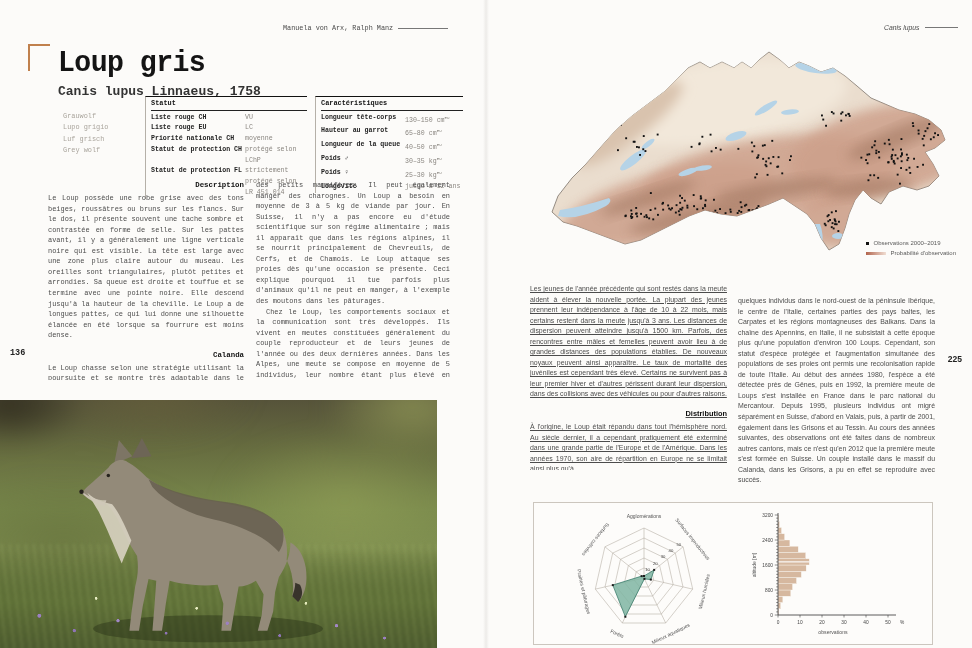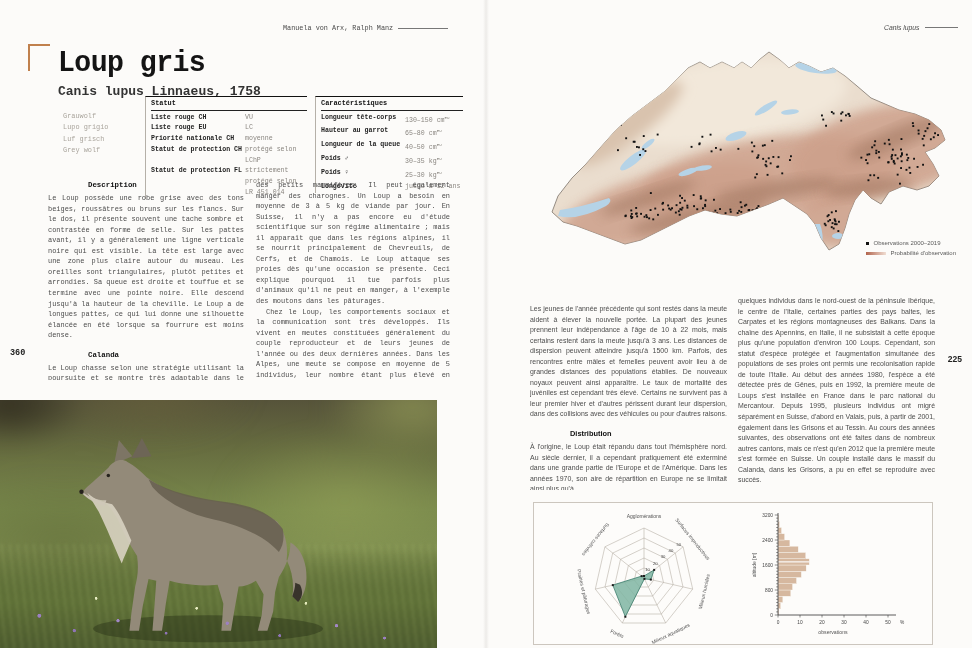--- a/index.html
+++ b/index.html
@@ -35,26 +35,26 @@
   #caract { left:315px; width:148px; }
   .infotable .ttl { font-size:6.9px; font-weight:bold; color:#111; padding:2px 0 2.5px; border-bottom:0.8px solid #222; margin-bottom:2px; }
   .trow { display:flex; font-size:6.6px; line-height:10.8px; }
   .tlbl { font-weight:bold; color:#222; flex:0 0 94px; }
   #caract .tlbl { flex:0 0 84px; }
   .tval { color:#8a8680; flex:1; }
   .tval sup { font-size:4.2px; vertical-align:super; }
 
   
   .col { position:absolute; font-size:6.95px; line-height:10.55px; text-align:justify; color:#4c4c4c; overflow:hidden; }
-  .col h4 { font-size:7.4px; font-weight:bold; color:#111; margin-bottom:2.5px; text-align:left;padding-left:40px; }
+  .col h4 { font-size:7.4px; font-weight:bold; color:#111; margin-bottom:2.5px; text-align:right;padding-left:40px; }
   .col p.indent { text-indent:10px; }
   .col .gap { height:9px; }
   #l-col1 { left:48px; top:180px; width:196px; height:200px; }
   #l-col2 { left:256px; top:180px; width:194px; height:200px; }
-  #r-col1 { left:44px; top:304px; width:197px; height:186px; }
+  #r-col1 { left:44px; top:284px; width:197px; height:186px;text-decoration:underline; }
   #r-col2 { left:252px; top:296px; width:197px; height:212px; }
 
   
   .photo { position:absolute; left:0; top:400px; width:437px; height:248px; overflow:hidden;
     background:linear-gradient(180deg,#56533a 0%,#676d40 20%,#79894c 44%,#7f8f50 60%,#5e6d39 78%,#44512b 100%); }
   .photo .blobs { position:absolute; inset:-24px; filter:blur(11px);
     background:
       radial-gradient(110px 60px at 7% 10%, rgba(40,36,24,.8), transparent 70%),
       radial-gradient(150px 70px at 36% 6%, rgba(110,102,60,.55), transparent 70%),
       radial-gradient(130px 70px at 90% 10%, rgba(180,193,105,.5), transparent 70%),
@@ -175,21 +175,21 @@
     <div class="gap"></div>
     <h4>Calanda</h4>
     <p>Le Loup chasse selon une stratégie utilisant la poursuite et se montre très adaptable dans le choix de ses proies. En Europe, il s'attaque principalement aux grands Ongulés tels que le Cerf élaphe, le Chevreuil, le Chamois ou le Sanglier. Occasionnellement, il tue également des Renards, des animaux de rente ou</p>
   </div>
   <div class="col" id="l-col2">
     <p>des petits mammifères. Il peut également manger des charognes. Un Loup a besoin en moyenne de 3 à 5 kg de viande par jour. En Suisse, il n'y a pas encore eu d'étude scientifique sur son régime alimentaire ; mais il apparaît que dans les régions alpines, il se nourrit principalement de Chevreuils, de Cerfs, et de Chamois. Le Loup attaque ses proies dès qu'une occasion se présente. Ceci explique pourquoi il tue parfois plus d'animaux qu'il ne peut en manger, à l'exemple des moutons dans les pâturages.</p>
     <p class="indent">Chez le Loup, les comportements sociaux et la communication sont très développés. Ils vivent en meutes constituées généralement du couple reproducteur et de leurs jeunes de l'année ou des deux dernières années. Dans les Alpes, une meute se compose en moyenne de 5 individus, leur nombre étant plus élevé en hiver du fait de la présence des jeunes de la dernière portée. La surface de leur territoire dépend de la densité des proies, mais elle est d'au moins 50 à 300 km² dans les Alpes.</p>
     <p class="indent">Les accouplements ont lieu entre janvier et mars et les naissances, généralement de 3 à 8 louveteaux, entre avril et mi-mai.</p>
   </div>
 
-  <div class="pagenum" id="pagenum-left">360</div>
+  <div class="pagenum" id="pagenum-left">136</div>
 
   <div class="photo">
     <div class="blobs"></div>
     <div class="meadow"></div>
     <svg width="300" height="230" viewBox="0 0 300 240">
       <ellipse cx="150" cy="222" rx="120" ry="14" fill="rgba(40,48,22,.45)"></ellipse>
 
       <path d="M52 50 L57 25 L71 42 Z" fill="#7d7565"></path>
       <path d="M70 44 L81 23 L91 42 Z" fill="#6d6556"></path>
 

